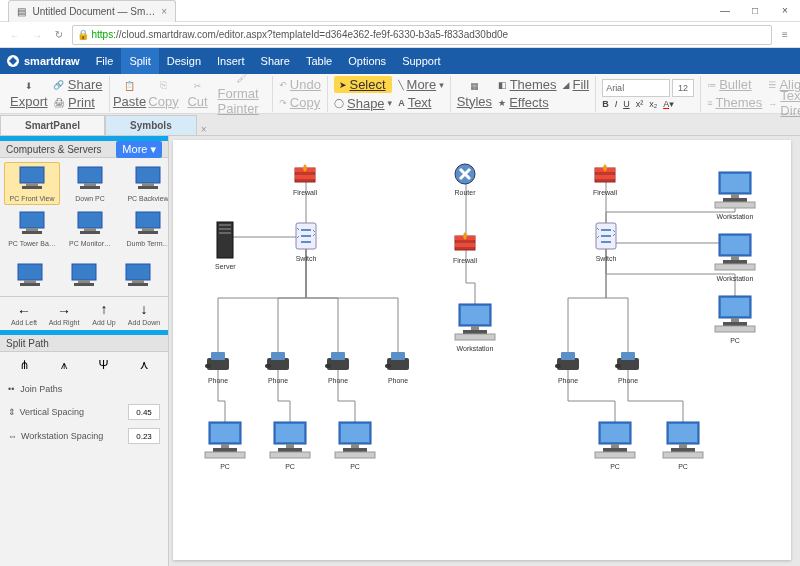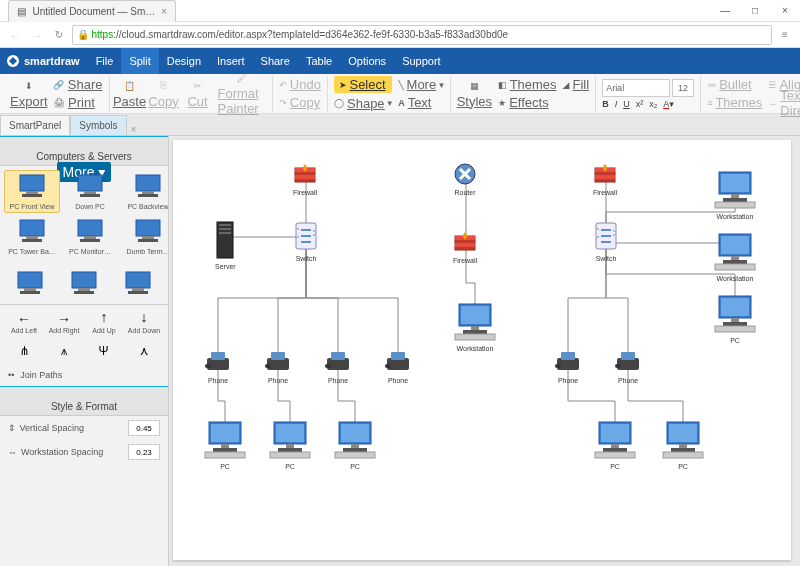--- a/index.html
+++ b/index.html
@@ -32,31 +32,31 @@
 .ribbon .btn-col { display: flex; flex-direction: column; align-items: center; justify-content: center; gap: 1px; min-width: 28px; }
 .ribbon .btn-sm { display: flex; align-items: center; gap: 3px; height: 16px; }
 .ribbon .micro { font-size: 13px; text-decoration: underline; }
 .ico { width: 14px; height: 14px; display: flex; align-items: center; justify-content: center; }
 .sel-btn { background: #ffd54a; padding: 1px 5px; border-radius: 2px; display: flex; align-items: center; gap: 3px; color: #333; }
 .font-box { border: 1px solid #ccc; height: 18px; width: 68px; padding: 0 3px; background: #fff; display: flex; align-items: center; }
 .size-box { border: 1px solid #ccc; height: 18px; width: 22px; text-align: center; background: #fff; display: flex; align-items: center; justify-content: center; }
 
 
 .panel-tabs { height: 22px; background: #e8e8e8; display: flex; align-items: flex-end; font-size: 10px; color: #555; border-bottom: 1px solid #ccc; }
-.p-tab { padding: 4px 8px; background: #f5f5f5; border: 1px solid #ccc; border-bottom: none; }
+.p-tab { padding: 4px 24px; background: #f5f5f5; border: 1px solid #ccc; border-bottom: none; font-weight: bold; }
 .p-tab.active { background: #d7eaf7; }
 .p-tab-x { padding: 0 4px; color: #999; }
 
 
 .body-split { display: flex; height: 450px; }
 
 
 .side { width: 169px; background: #f2f2f2; border-right: 1px solid #ccc; overflow: hidden; }
-.side-head { background: #e3e3e3; height: 22px; display: flex; align-items: center; justify-content: space-between; padding: 14px 6px; font-size: 10px; color: #444; border-top: 1px solid #0ea5e9; border-bottom: 1px solid #ccc; flex-direction: column; }
-.more-btn { background: #0369a1; color: #fff; padding: 2px 6px; border-radius: 2px; font-size: 14px; text-align: center; }
+.side-head { background: #e3e3e3; height: 22px; display: flex; align-items: center; justify-content: space-between; padding: 0 6px; font-size: 10px; color: #444; border-top: 5px solid #0ea5e9; border-bottom: 1px solid #ccc; }
+.more-btn { background: #3b82f6; color: #fff; padding: 2px 6px; border-radius: 2px; font-size: 11px; text-align: center; }
 .sym-grid { display: grid; grid-template-columns: repeat(3, 1fr); gap: 2px; padding: 4px; }
 .sym-cell { display: flex; flex-direction: column; align-items: center; gap: 2px; padding: 2px; border: 1px solid transparent; border-radius: 2px; }
 .sym-cell.sel { background: #ffe9a8; border-color: #e0c060; }
 .sym-label { font-size: 7px; color: #555; text-align: center; white-space: nowrap; overflow: hidden; width: 50px; text-overflow: ellipsis; }
 .sym-ico { width: 36px; height: 28px; display: flex; align-items: center; justify-content: center; }
 
 .arrow-row { display: grid; grid-template-columns: repeat(4, 1fr); padding: 4px; border-top: 1px solid #ccc; }
 .arrow-cell { display: flex; flex-direction: column; align-items: center; gap: 2px; }
 .arrow-ico { font-size: 14px; font-weight: bold; }
 .arrow-lbl { font-size: 7px; color: #555; }
@@ -378,33 +378,33 @@
         </div>
         <div class="arrow-cell">
           <div class="arrow-ico">↑</div>
           <div class="arrow-lbl">Add Up</div>
         </div>
         <div class="arrow-cell">
           <div class="arrow-ico">↓</div>
           <div class="arrow-lbl">Add Down</div>
         </div>
       </div>
+    <div class="side-head">
+        <span>Split Path</span>
+      </div>
     <div class="split-row">
       <span class="split-ico">⋔</span>
       <span class="split-ico">⩚</span>
       <span class="split-ico">Ψ</span>
       <span class="split-ico">⋏</span>
     </div>
     <div style="padding:6px 8px;display:flex;align-items:center;gap:6px;font-size:9px;color:#555">
       <span>••</span>
         <span>Join Paths</span>
     </div>
-    <div class="side-head">
-        <span>Style &amp; Format</span>
-      </div>
     <div class="sf-row">
       <span class="sf-lbl">
           <span>⇕</span>
           <span>Vertical Spacing</span>
         </span>
       <span class="sf-val">
           <span>0.45</span>
         </span>
     </div>
     <div class="sf-row">

